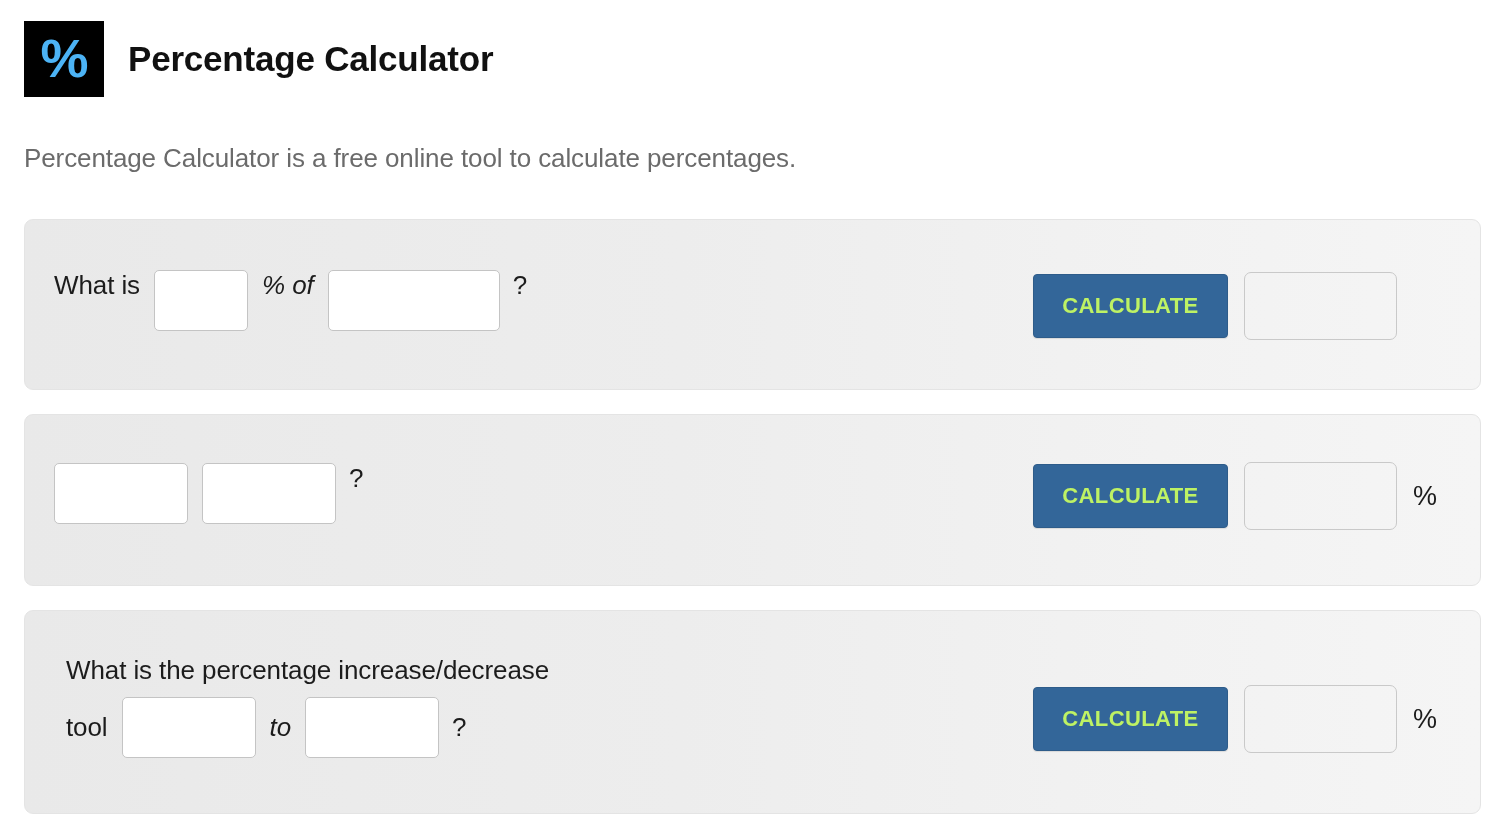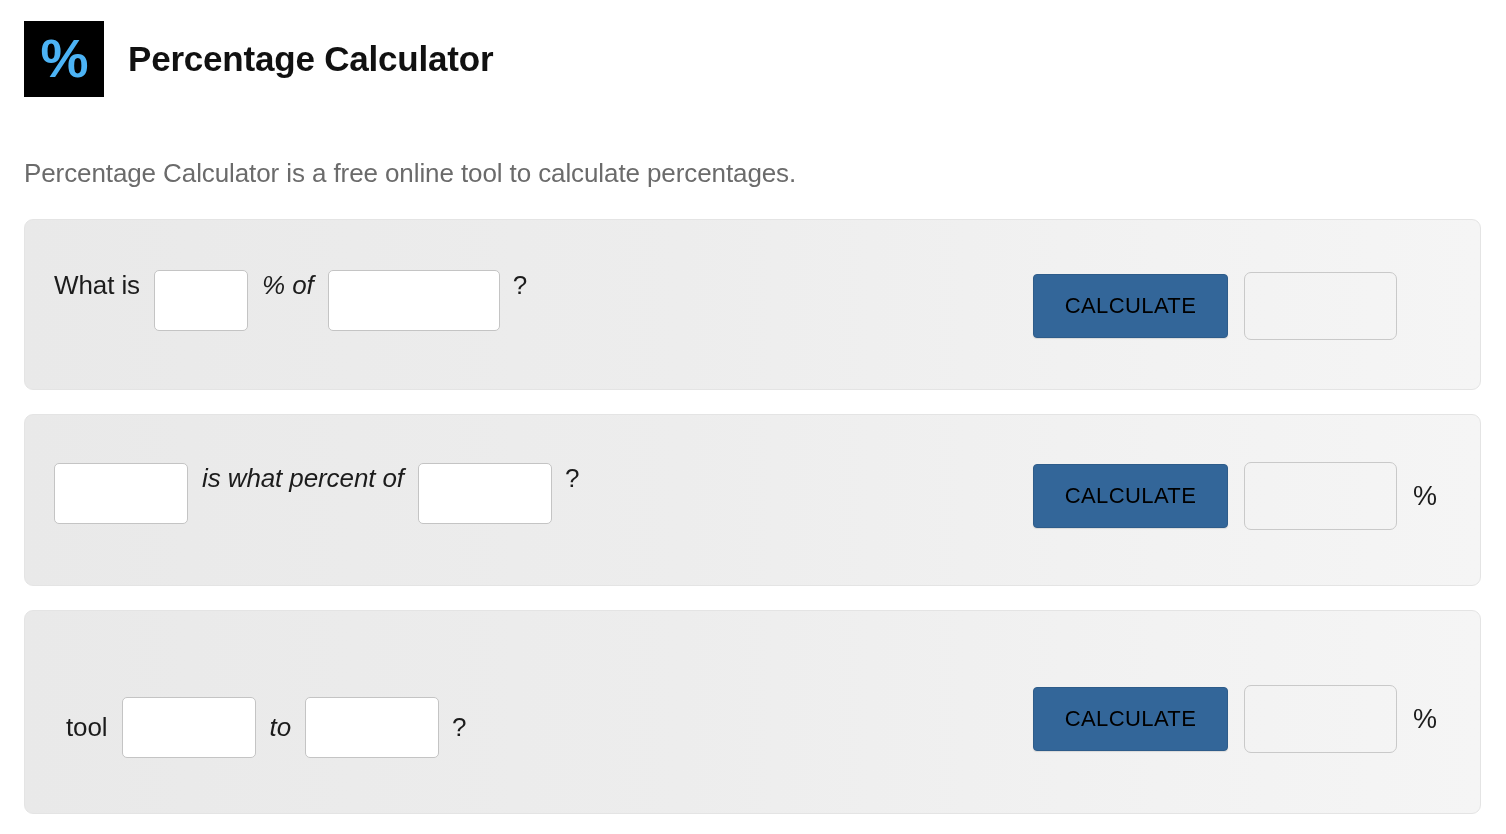--- a/index.html
+++ b/index.html
@@ -51,21 +51,21 @@
     font-weight: bold;
     color: #111111;
     letter-spacing: -0.2px;
     white-space: nowrap;
   }
 
   
   .tagline {
     position: absolute;
     left: 24px;
-    top: 158px;
+    top: 143px;
     font-size: 26px;
     color: #6b6b6b;
     white-space: nowrap;
     letter-spacing: -0.1px;
   }
 
   
   .panel {
     position: absolute;
     left: 24px;
@@ -158,24 +158,24 @@
   #panel-2 .action { left: 1008px; top: 47px; }
   #panel-3 .action { left: 1008px; top: 74px; }
 
   .calc-btn {
     box-sizing: border-box;
     width: 195px;
     height: 64px;
     background: #336699;
     border: 1px solid #2e5c8a;
     border-radius: 4px;
-    color: #000000;
+    color: #bef264;
     font-family: "Liberation Sans", sans-serif;
     font-size: 22px;
-    font-weight: normal;
+    font-weight: bold;
     letter-spacing: 0.4px;
     cursor: pointer;
     text-transform: uppercase;
     box-shadow: 0 1px 1px rgba(0,0,0,0.10);
   }
 
   .result-input {
     box-sizing: border-box;
     margin-left: 16px;
     width: 153px;
@@ -222,35 +222,35 @@
       <button class="calc-btn" type="button">CALCULATE</button>
       <input class="result-input" type="text" readonly="" placeholder="" style="">
     </div>
   </div>
 </div>
 
 <div class="panel" id="panel-2">
   <div class="panel-inner">
     <div class="question">
       <input class="num-input w-mid" type="text" placeholder="" style="">
-      <span class="q-text q-gap-l">is what percent of</span>
       <input class="num-input w-mid q-gap-l" type="text" placeholder="" style="">
       <span class="qmark">?</span>
     </div>
 
     <div class="action">
       <button class="calc-btn" type="button">CALCULATE</button>
       <input class="result-input" type="text" readonly="" placeholder="" style="">
       <span class="pct-sign">%</span>
     </div>
   </div>
 </div>
 
 <div class="panel" id="panel-3">
   <div class="panel-inner">
+    <div class="q-line1">What is the percentage increase/decrease</div>
 
     <div class="q-line2">
       <span class="q-text">tool</span>
       <input class="num-input w-mid q-gap-l" type="text" placeholder="" style="">
       <span class="q-text q-gap-l">to</span>
       <input class="num-input w-mid q-gap-l" type="text" placeholder="" style="">
       <span class="qmark">?</span>
     </div>
 
     <div class="action">

